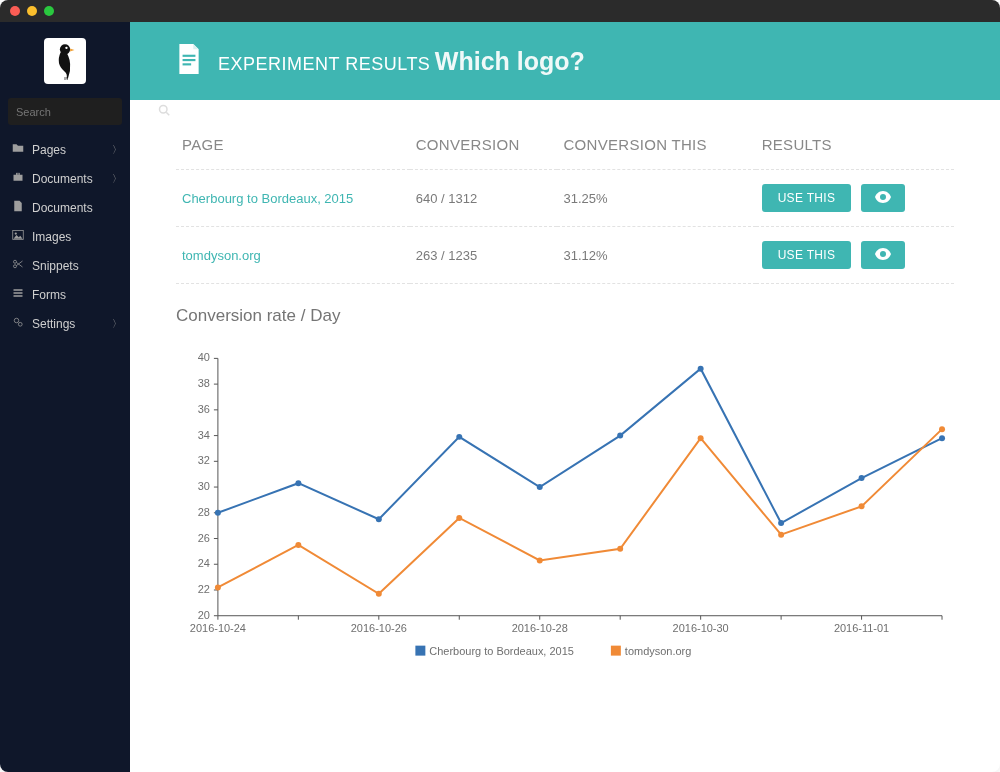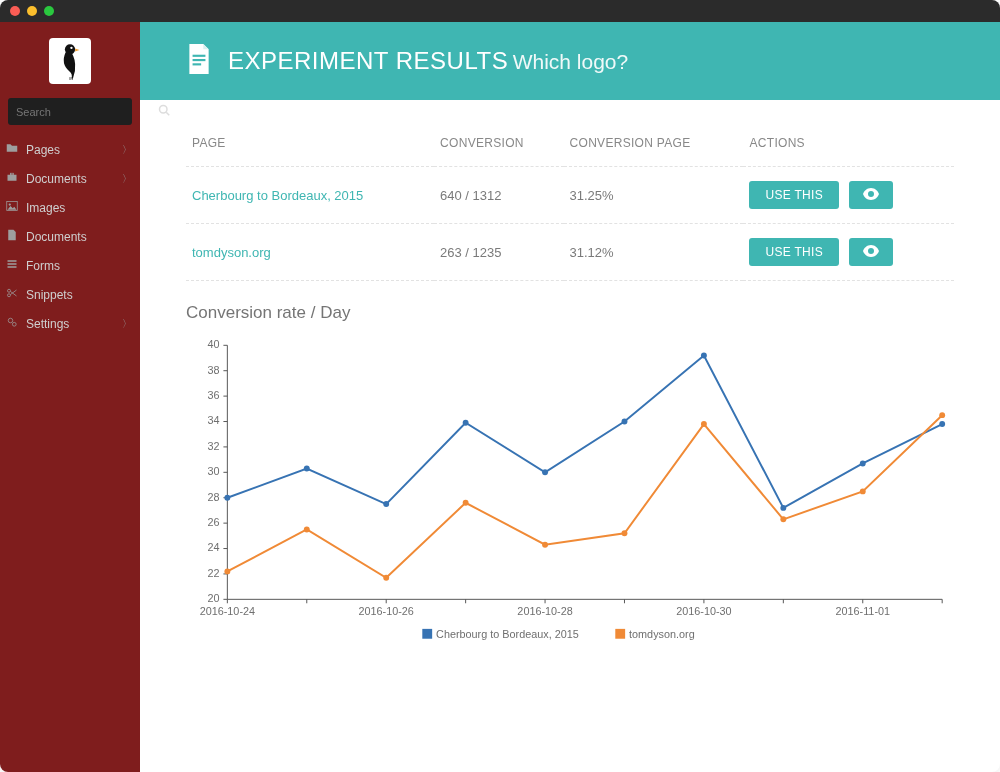--- a/index.html
+++ b/index.html
@@ -29,22 +29,22 @@
   }
   .dot { width: 10px; height: 10px; border-radius: 50%; }
   .dot.red { background: #fb5d55; }
   .dot.yellow { background: #fbbf2d; }
   .dot.green { background: #2ac83f; }
   .body {
     display: flex;
     height: calc(100% - 22px);
   }
   .sidebar {
-    width: 140px;
-    background: #7f1d1d;
+    width: 130px;
+    background: #0f172a;
     color: #ccc;
     flex-shrink: 0;
     display: flex;
     flex-direction: column;
   }
   .logo-area {
     display: flex;
     justify-content: center;
     padding: 16px 0 14px;
   }
@@ -69,21 +69,21 @@
     background: transparent;
     border: none;
     color: #888;
     font-size: 11px;
     outline: none;
   }
   .search-wrap .mag { color:#bbb; font-size:12px; }
   .nav-item {
     display: flex;
     align-items: center;
-    padding: 7px 4px;
+    padding: 7px 10px;
     font-size: 12px;
     color: #cfcfcf;
     cursor: pointer;
     position: relative;
   }
   .nav-item .ic {
     width: 16px;
     text-align: center;
     margin-right: 6px;
     color: #9e9e9e;
@@ -103,44 +103,44 @@
   }
   .header {
     background: #3fb6b2;
     color: #fff;
     padding: 22px 46px;
     display: flex;
     align-items: center;
     gap: 16px;
   }
   .header .title-strong {
-    font-size: 24px;
+    font-size: 18px;
     font-weight: 400;
     letter-spacing: 0.5px;
   }
   .header .title-light {
-    font-size: 21px;
-    font-weight: 400;
+    font-size: 25px;
+    font-weight: 700;
     opacity: 0.92;
   }
   .doc-icon { width:26px; height:30px; }
   .content {
     padding: 26px 46px 10px;
     overflow: auto;
   }
   table.results {
     width: 100%;
     border-collapse: collapse;
     font-size: 13px;
   }
   table.results th {
     text-align: left;
     font-weight: 400;
     color: #888;
-    font-size: 12px;
+    font-size: 15px;
     letter-spacing: 0.3px;
     padding: 10px 6px 16px;
   }
   table.results td {
     padding: 14px 6px;
     color: #7a7a7a;
     border-top: 1px dashed #e2e2e2;
     vertical-align: middle;
   }
   table.results tbody tr:last-child td {
@@ -156,21 +156,21 @@
     padding: 7px 16px;
     font-size:12px;
     letter-spacing:0.3px;
     cursor:pointer;
   }
   .btn.icon-only { padding: 6px 14px; }
   .chart-title {
     color:#757575;
     font-size: 17px;
     font-weight:400;
-    margin: 22px 0 10px;
+    margin: 22px 0 22px;
   }
   .chart-wrap {
     width: 100%;
   }
   svg text { font-family: inherit; font-size: 11px; fill:#6f6f6f; }
 </style>
 </head>
 <body>
 
 <div class="window">
@@ -213,48 +213,48 @@
           <div class="nav-item">
             <span class="ic"><svg width="12" height="12" viewBox="0 0 16 16">
                 <rect x="2" y="5" width="12" height="8" fill="#9e9e9e"></rect>
                 <rect x="6" y="3" width="4" height="2" fill="none" stroke="#9e9e9e"></rect>
               </svg></span>
             <span>Documents</span>
             <span class="chev">〉</span>
           </div>
           <div class="nav-item">
             <span class="ic"><svg width="12" height="12" viewBox="0 0 16 16">
+                <path d="M3 1h7l3 3v11H3z" fill="#9e9e9e"></path>
+              </svg></span>
+            <span>Documents</span>
+          </div>
+          <div class="nav-item">
+            <span class="ic"><svg width="12" height="12" viewBox="0 0 16 16">
                 <rect x="1" y="2" width="14" height="12" fill="none" stroke="#9e9e9e"></rect>
                 <circle cx="5" cy="6" r="1.5" fill="#9e9e9e"></circle>
                 <path d="M2 13l4-5 3 3 2-2 3 4z" fill="#9e9e9e"></path>
               </svg></span>
             <span>Images</span>
-          </div>
-          <div class="nav-item">
-            <span class="ic"><svg width="12" height="12" viewBox="0 0 16 16">
-                <path d="M3 1h7l3 3v11H3z" fill="#9e9e9e"></path>
-              </svg></span>
-            <span>Documents</span>
-          </div>
-          <div class="nav-item">
-            <span class="ic"><svg width="12" height="12" viewBox="0 0 16 16">
-                <rect x="2" y="3" width="12" height="2" fill="#9e9e9e"></rect>
-                <rect x="2" y="7" width="12" height="2" fill="#9e9e9e"></rect>
-                <rect x="2" y="11" width="12" height="2" fill="#9e9e9e"></rect>
-              </svg></span>
-            <span>Forms</span>
           </div>
           <div class="nav-item">
             <span class="ic"><svg width="12" height="12" viewBox="0 0 16 16">
                 <circle cx="4" cy="5" r="2" fill="none" stroke="#9e9e9e"></circle>
                 <circle cx="4" cy="11" r="2" fill="none" stroke="#9e9e9e"></circle>
                 <line x1="6" y1="6" x2="14" y2="12" stroke="#9e9e9e"></line>
                 <line x1="6" y1="10" x2="14" y2="4" stroke="#9e9e9e"></line>
               </svg></span>
             <span>Snippets</span>
+          </div>
+          <div class="nav-item">
+            <span class="ic"><svg width="12" height="12" viewBox="0 0 16 16">
+                <rect x="2" y="3" width="12" height="2" fill="#9e9e9e"></rect>
+                <rect x="2" y="7" width="12" height="2" fill="#9e9e9e"></rect>
+                <rect x="2" y="11" width="12" height="2" fill="#9e9e9e"></rect>
+              </svg></span>
+            <span>Forms</span>
           </div>
           <div class="nav-item">
             <span class="ic"><svg width="12" height="12" viewBox="0 0 16 16">
                 <circle cx="6" cy="6" r="3" fill="none" stroke="#9e9e9e"></circle>
                 <circle cx="11" cy="11" r="2.5" fill="none" stroke="#9e9e9e"></circle>
               </svg></span>
             <span>Settings</span>
             <span class="chev">〉</span>
           </div>
         </nav>
@@ -276,22 +276,22 @@
           <span class="title-light">Which logo?</span>
         </div>
       </div>
 
       <div class="content">
         <table class="results">
           <thead>
               <tr id="thead-row">
                 <th>PAGE</th>
                 <th>CONVERSION</th>
-                <th>CONVERSION PAGE</th>
-                <th>ACTIONS</th>
+                <th>CONVERSION THIS</th>
+                <th>RESULTS</th>
               </tr>
             </thead>
           <tbody id="tbody">
               <tr>
                 <td><span class="page-link">Cherbourg to Bordeaux, 2015</span></td>
                 <td>640 / 1312</td>
                 <td>31.25%</td>
                 <td>
                   <div class="actions">
                     <button class="btn">USE THIS</button>

